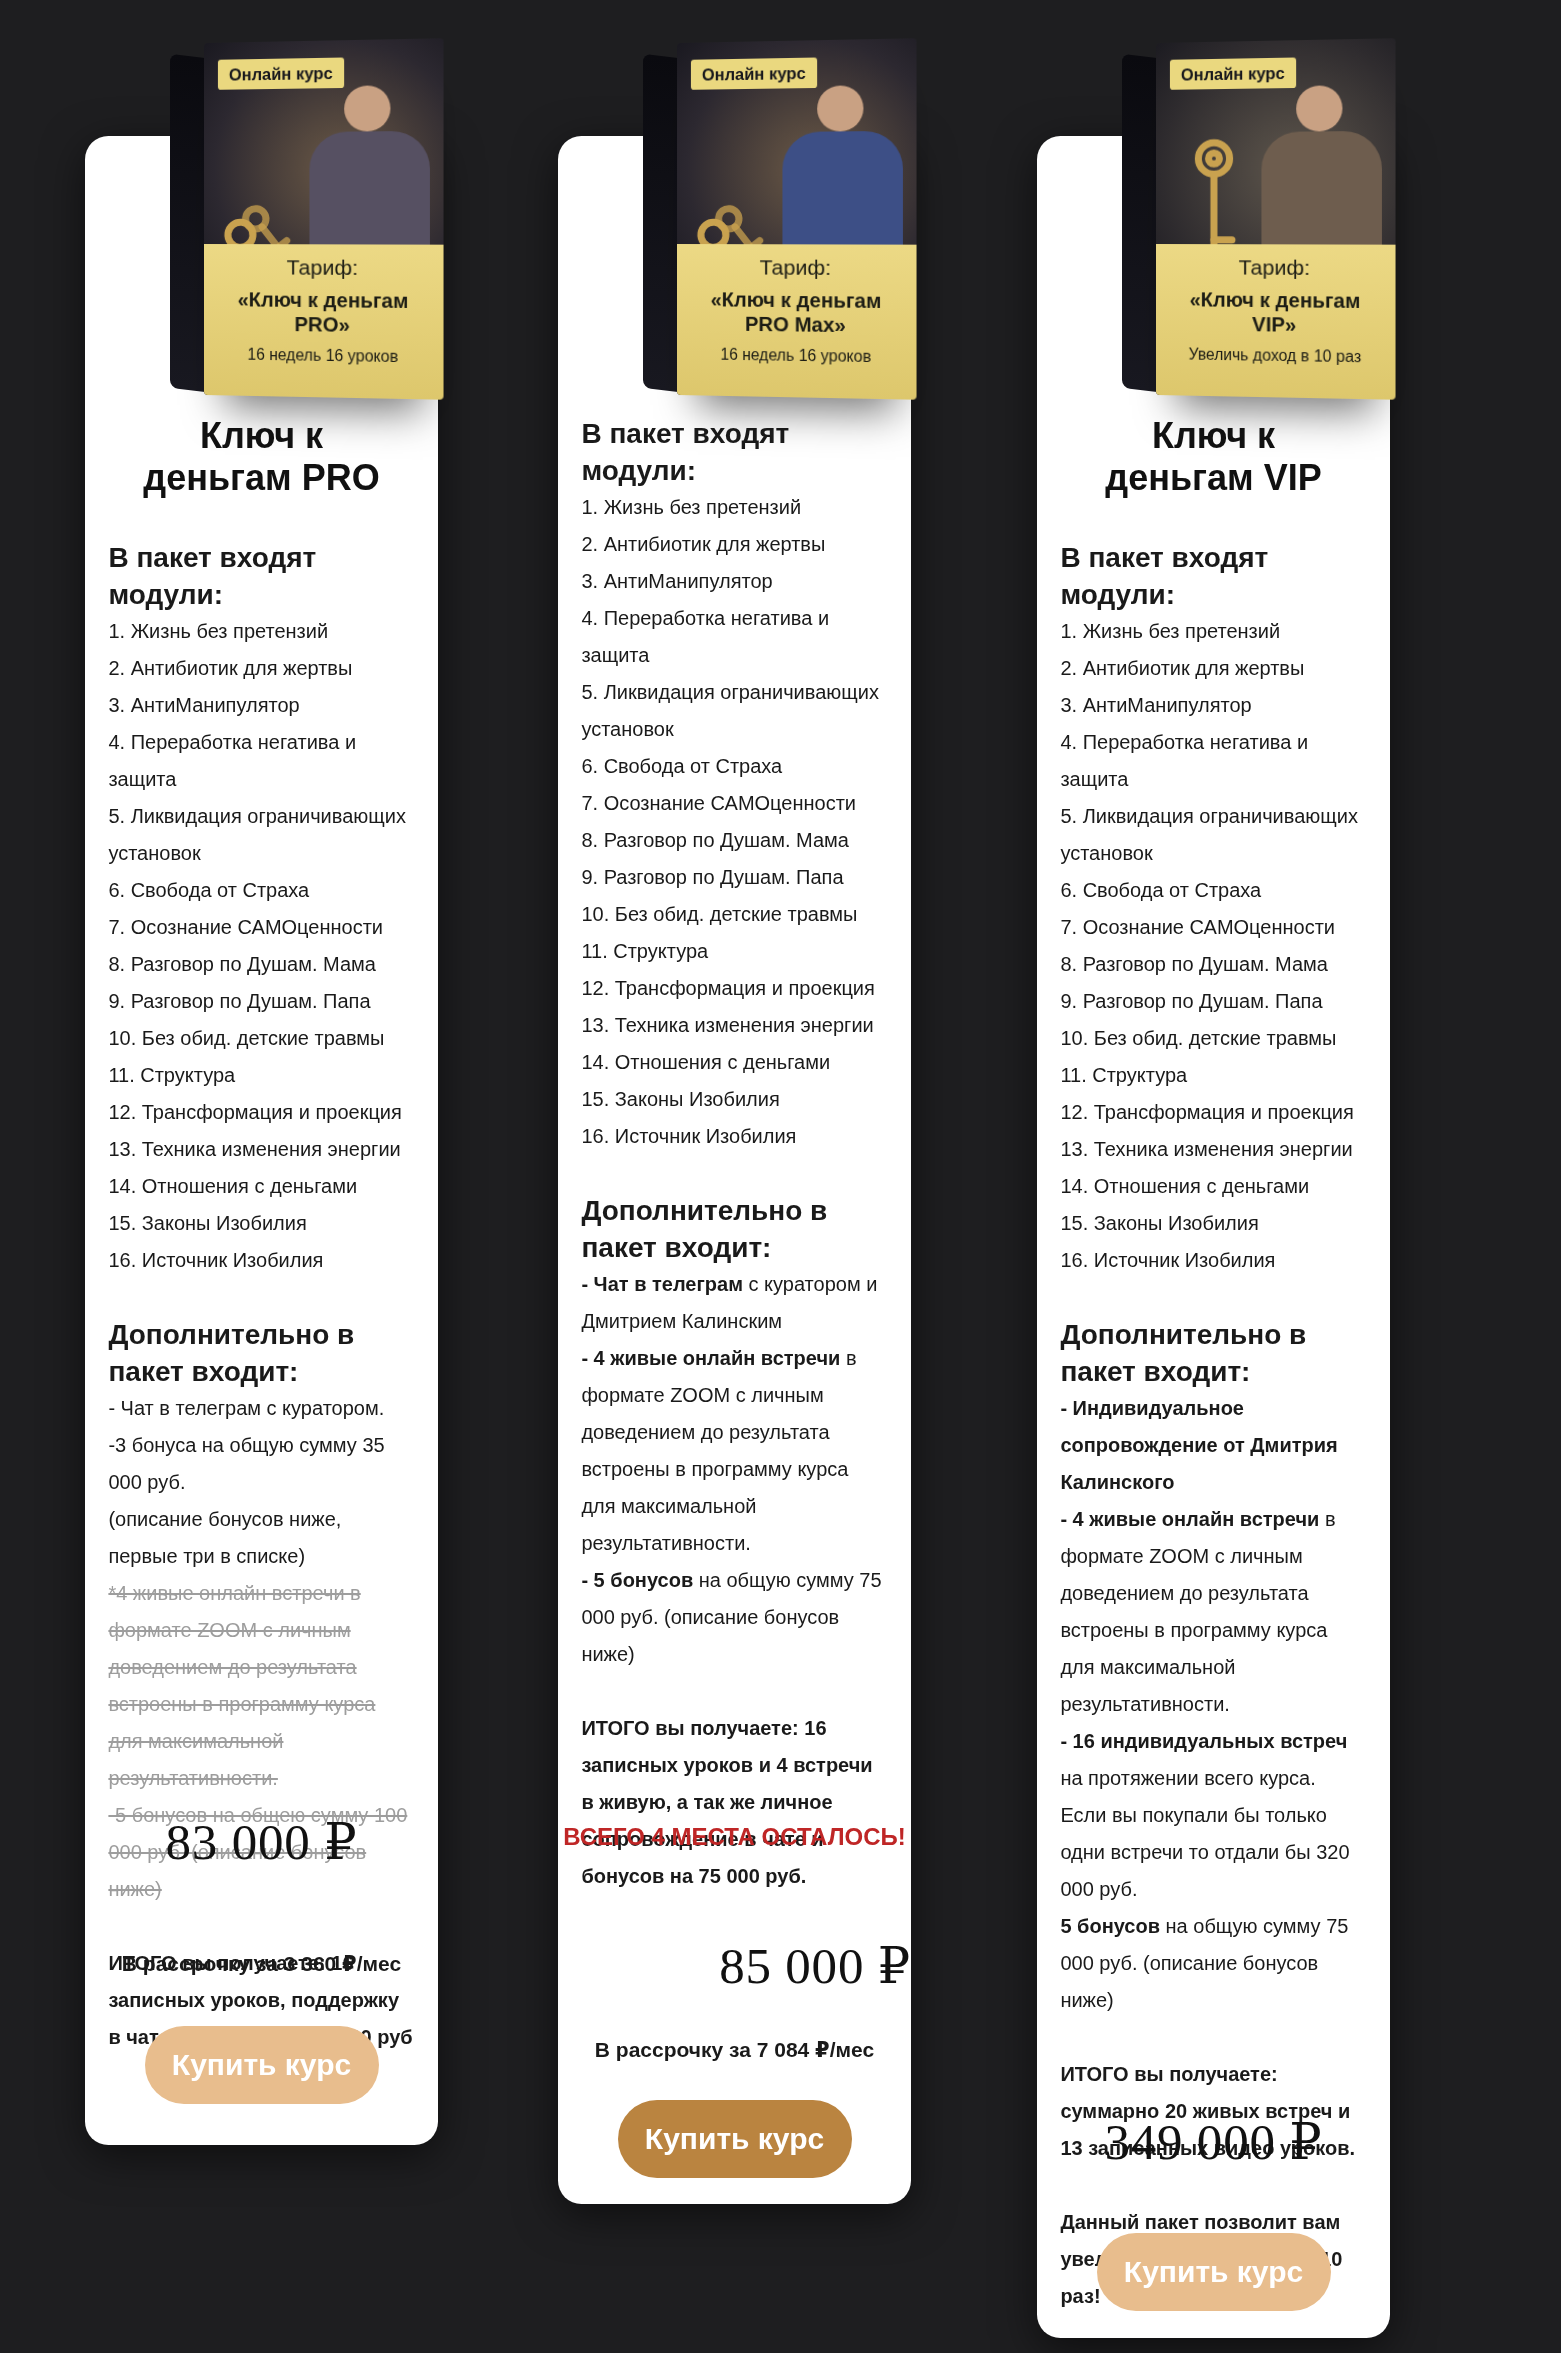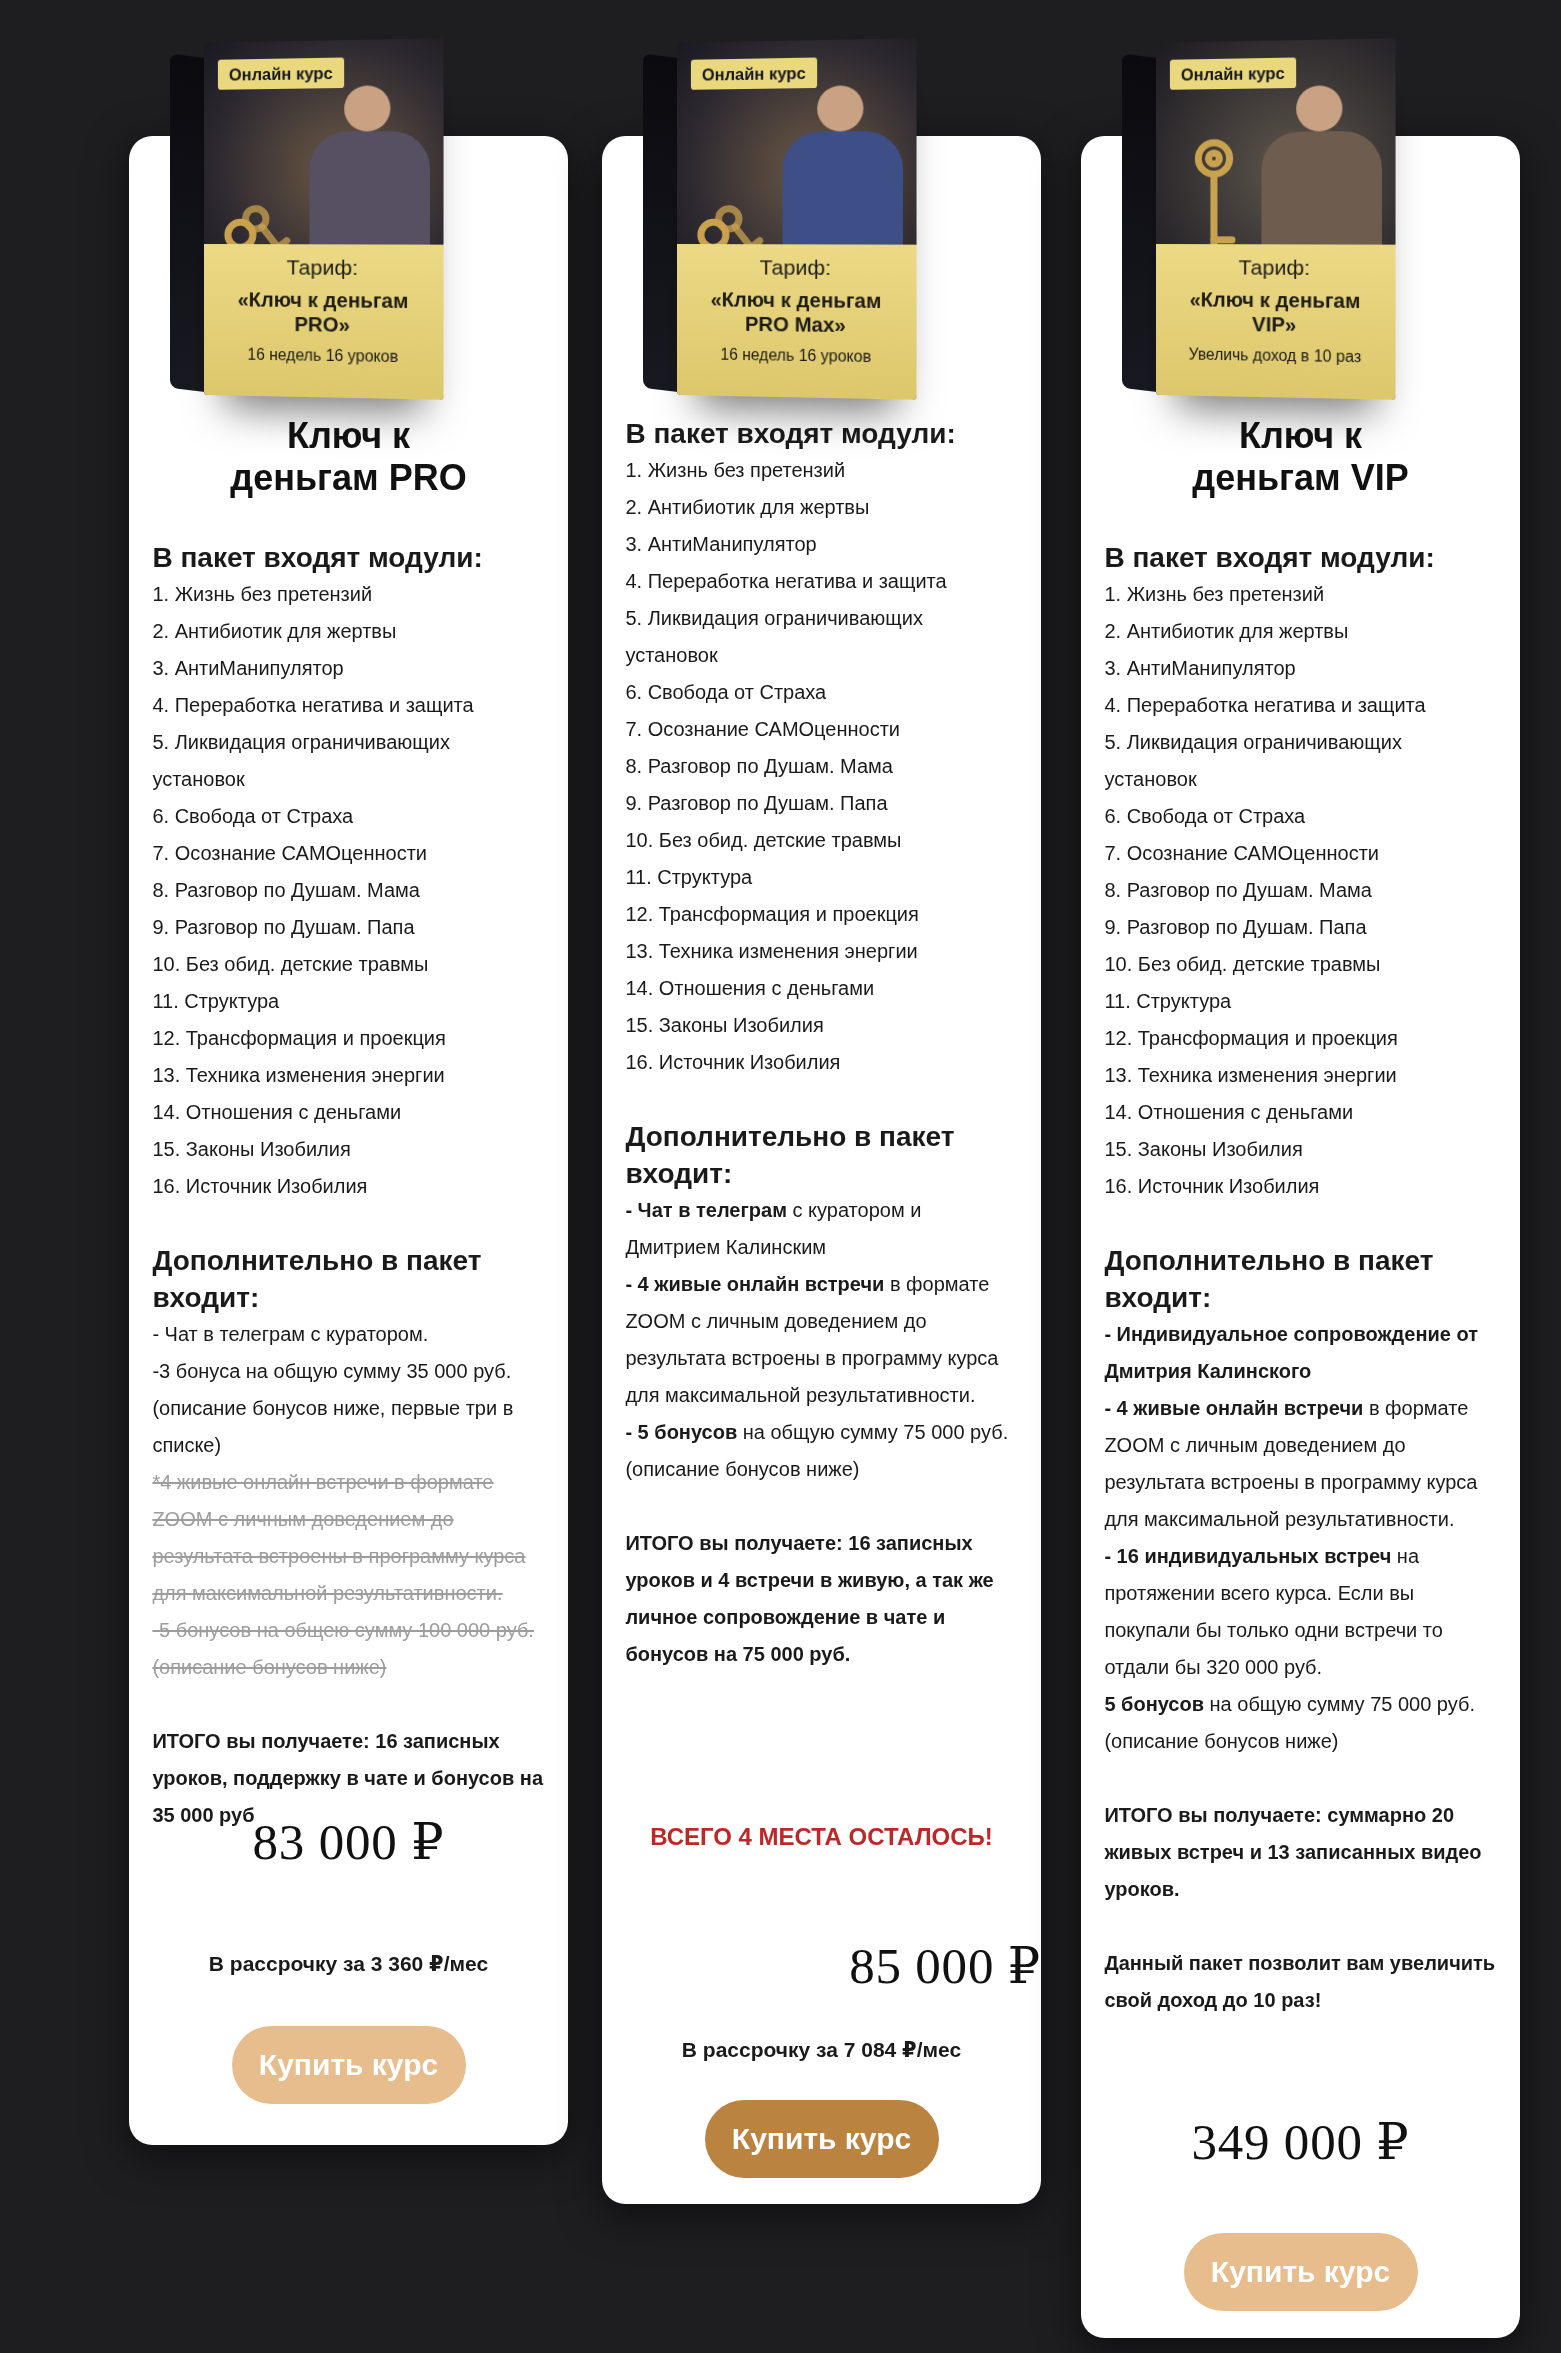--- a/index.html
+++ b/index.html
@@ -1,21 +1,21 @@
 <!DOCTYPE html>
 <html style="font-size:12.5px"><head>
 <meta charset="utf-8">
 <style>
   html,body{margin:0;padding:0;background:#1e1e20;}
   .page{position:relative;width:1562px;height:2354px;background:#1e1e20;overflow:hidden;
         font-family:"Liberation Sans","DejaVu Sans",sans-serif;color:#1a1a1a;}
 
   
-  .card{position:absolute;top:136px;width:439px;background:#ffffff;border-radius:23.4px;
-        box-shadow:0 11px 43px rgba(0,0,0,.55);margin-left:44px;}
+  .card{position:absolute;top:136px;width:353px;background:#ffffff;border-radius:23.4px;
+        box-shadow:0 11px 43px rgba(0,0,0,.55);}
   .card.c1{left:85px;height:2009px;}
   .card.c2{left:558px;height:2068px;}
   .card.c3{left:1037px;height:2202px;}
   .card-inner{padding:279px 23.4px 0 23.4px;}
 
   .card-title{font-size:36px;font-weight:bold;line-height:1.18;text-align:center;
               white-space:pre-line;color:#111;margin:0 0 39px 0;}
 
   .sec-h{font-weight:bold;font-size:28px;line-height:37px;}
   .list .li{font-size:20px;line-height:37px;}

